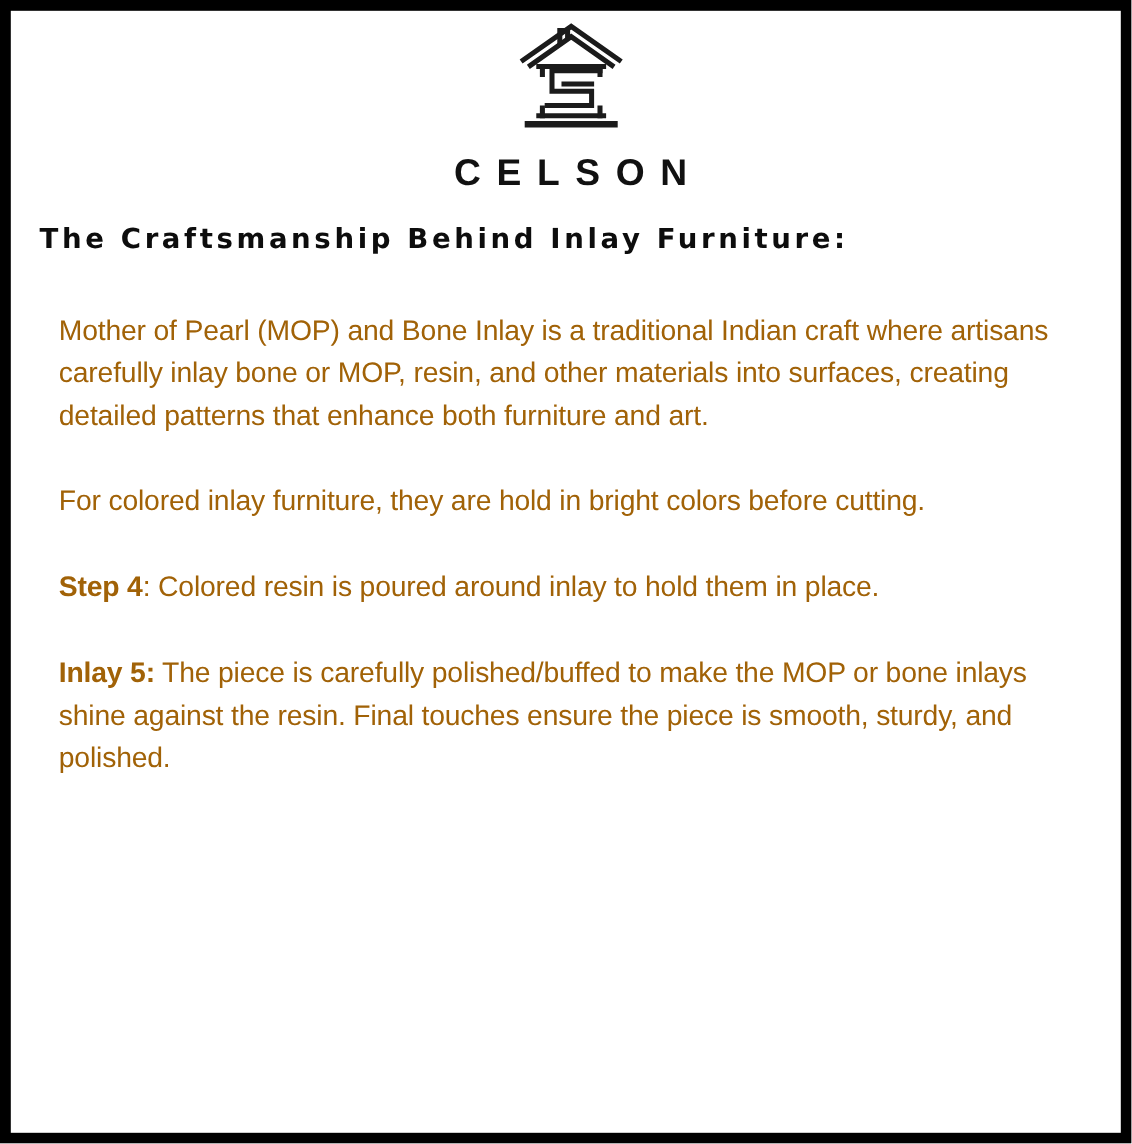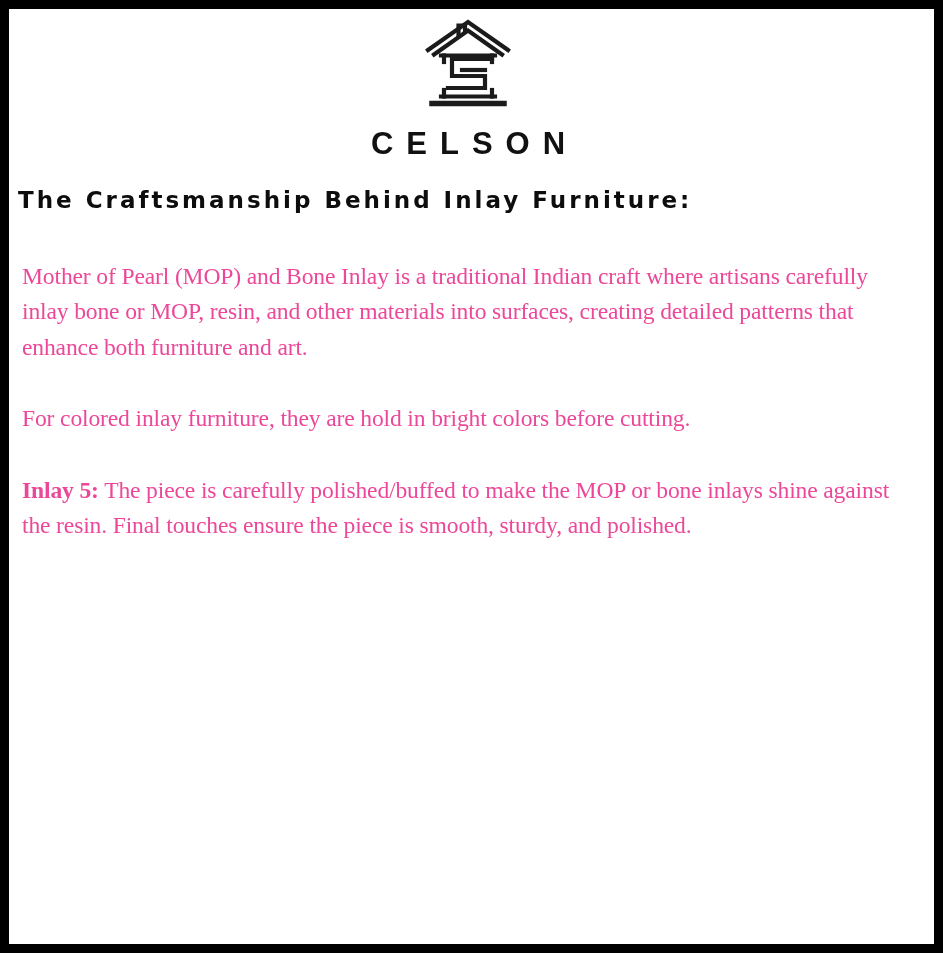--- a/index.html
+++ b/index.html
@@ -16,21 +16,21 @@
     height: 953px;
     box-sizing: border-box;
     background: #ffffff;
     border: 9px solid #000000;
     overflow: hidden;
   }
   .inner {
     box-sizing: border-box;
     width: 100%;
     height: 100%;
-    padding: 5px 7px 0 0;
+    padding: 5px 7px 0 15px;
   }
 
   
   .logo-block {
     display: flex;
     flex-direction: column;
     align-items: center;
     justify-content: flex-start;
     padding-top: 4px;
   }
@@ -61,25 +61,25 @@
     line-height: 1.2;
     white-space: nowrap;
   }
 
   
   .body-copy {
     margin: 0 0 0 9px;
     padding-right: 18px;
   }
   .para {
-    font-family: Liberation Serif, serif;
+    font-family: Liberation Sans, sans-serif;
     font-size: 23.6px;
     line-height: 35.5px;
-    color: #ec4899;
-    margin: 4px;
+    color: #a16207;
+    margin: 16px;
     letter-spacing: -0.15px;
   }
   .para + .para {
     margin-top: 36px;
   }
   .para b {
     font-weight: 700;
   }
   .first-para {
     margin-top: 44px;
@@ -119,18 +119,21 @@
     <h1 class="headline">The Craftsmanship Behind Inlay Furniture:</h1>
 
     <div class="body-copy">
       <p class="para first-para">
         <b></b><span></span><span>Mother of Pearl (MOP) and Bone Inlay is a traditional Indian craft where artisans carefully inlay bone or MOP, resin, and other materials into surfaces, creating detailed patterns that enhance both furniture and art.</span>
       </p>
       <p class="para">
         <b></b><span></span><span>For colored inlay furniture, they are hold in bright colors before cutting.</span>
       </p>
       <p class="para">
+        <b>Step 4</b><span>:</span><span> Colored resin is poured around inlay to hold them in place.</span>
+      </p>
+      <p class="para">
         <b>Inlay 5:</b><span></span><span> The piece is carefully polished/buffed to make the MOP or bone inlays shine against the resin. Final touches ensure the piece is smooth, sturdy, and polished.</span>
       </p>
     </div>
 
   </div>
 </div>
 
 </body></html>

